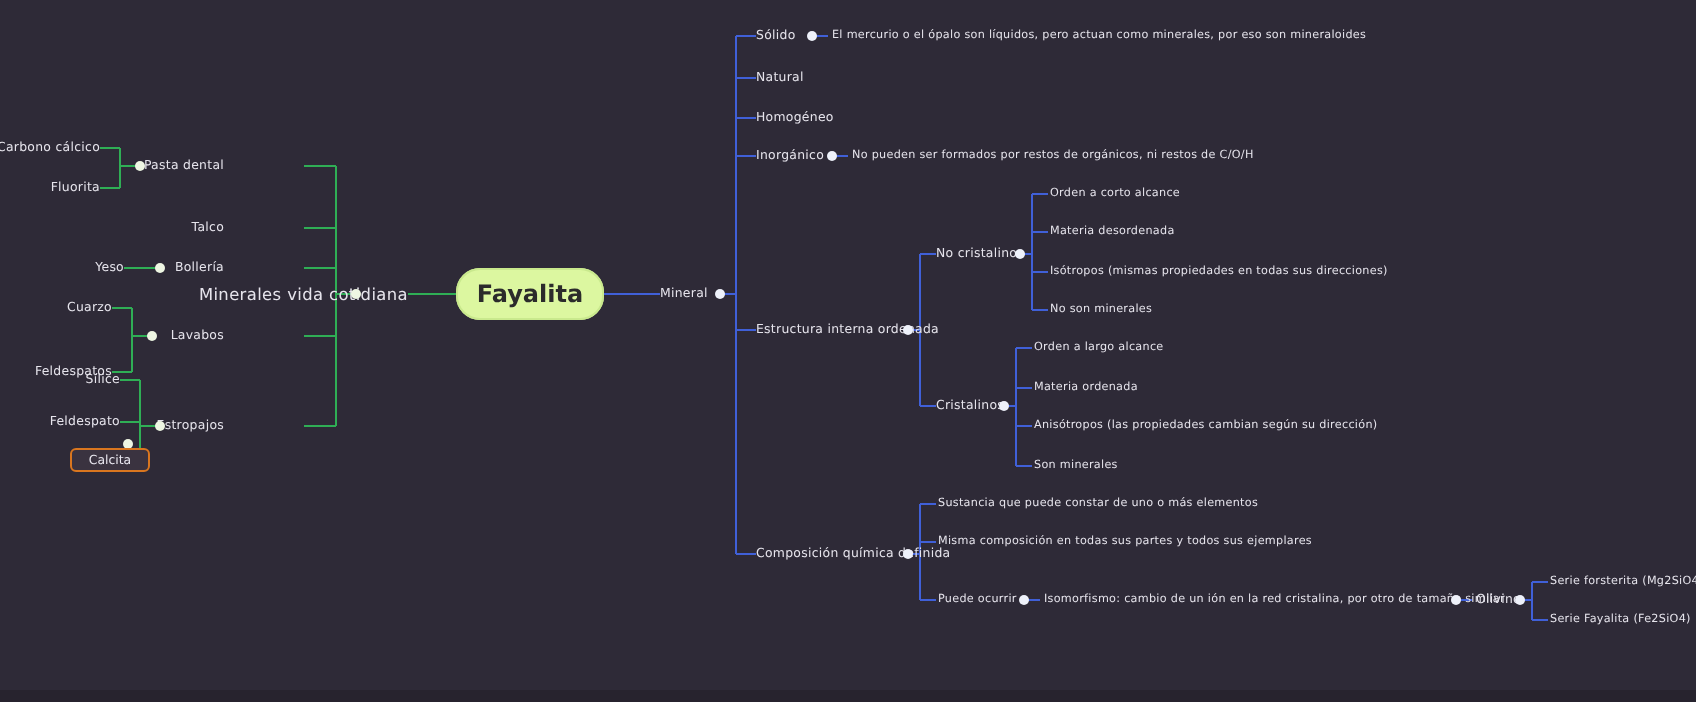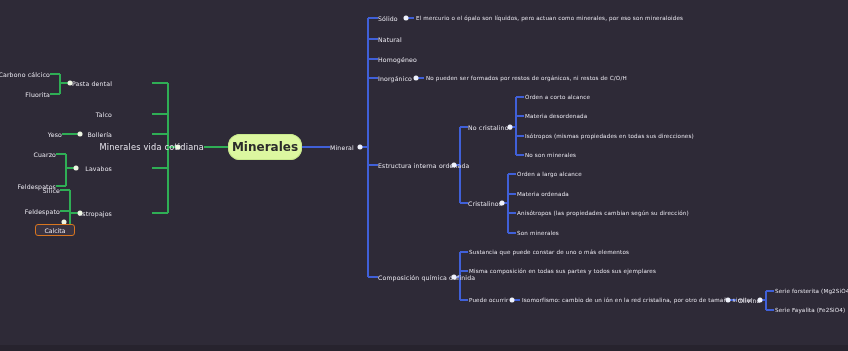--- a/index.html
+++ b/index.html
@@ -137,21 +137,21 @@
       <path d="M726 300 L736 300"></path>
 
       <path d="M758 300 L766 300"></path>
       <path d="M766 291 L766 310"></path>
       <path d="M766 291 L774 291"></path>
       <path d="M766 310 L774 310"></path>
     </g>
   </svg>
 
   <div class="central" style="left:228px;top:134px;width:74px;height:26px;">
-    <span>Minerales</span>
+    <span>Fayalita</span>
   </div>
 
   <div class="lbl l-left t10" style="left:204px;top:147px;">Minerales vida cotidiana</div>
   <div class="dot g" style="left:178px;top:147px;"></div>
 
   <div class="lbl l-left t8" style="left:112px;top:83px;">Pasta dental</div>
   <div class="dot g" style="left:70px;top:83px;"></div>
   <div class="lbl l-left t8" style="left:50px;top:74px;">Carbono cálcico</div>
   <div class="lbl l-left t8" style="left:50px;top:94px;">Fluorita</div>
 

